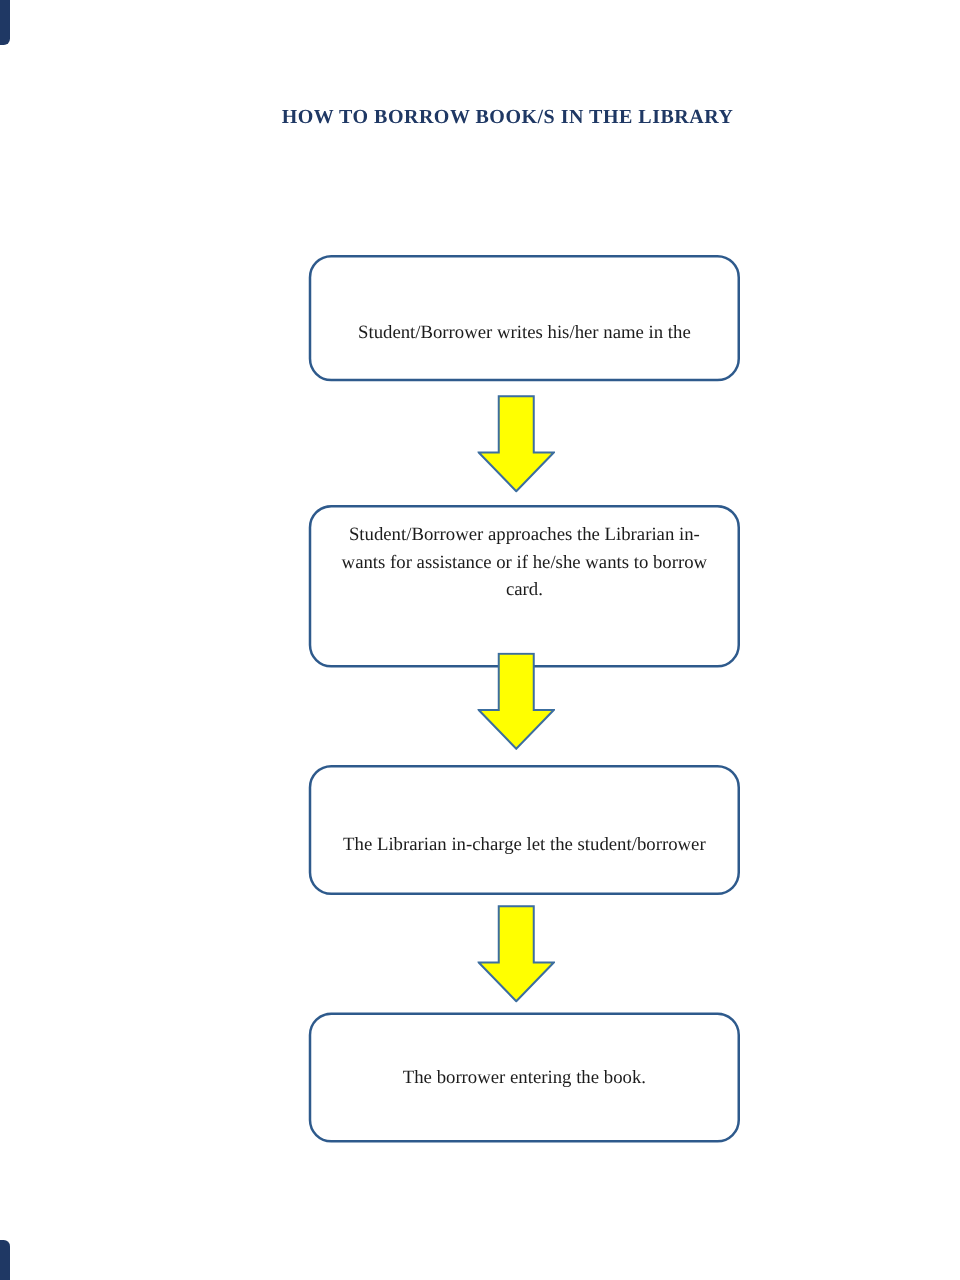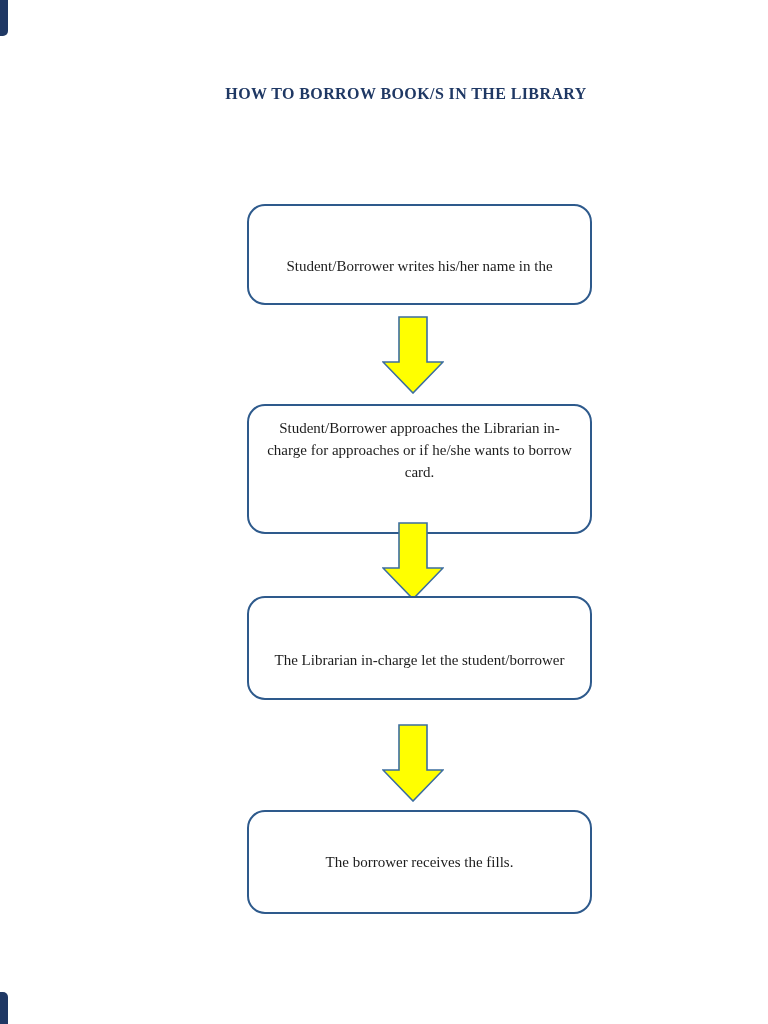--- a/index.html
+++ b/index.html
@@ -47,21 +47,21 @@
     border-radius:18px;
     background:#fff;
     color:var(--box-text);
     font-size:15px;
     text-align:center;
     display:flex;flex-direction:column;justify-content:center;
   }
   .box .line{width:100%;}
   .box1{top:204px;height:101px;line-height:28px;padding-top:22px;}
   .box2{top:404px;height:130px;line-height:22px;justify-content:flex-start;padding-top:11px;}
-  .box3{top:596px;height:104px;line-height:22px;padding-top:24px;}
+  .box3{top:612px;height:104px;line-height:22px;padding-top:24px;}
   .box4{top:810px;height:104px;line-height:22px;}
   .arrow{
     position:absolute;
     left:382px;width:62px;height:78px;
   }
   .arrow svg{display:block;width:62px;height:78px;}
   .arrow polygon{
     fill:var(--arrow-fill);
     stroke:var(--arrow-outline);
     stroke-width:1.6;
@@ -88,38 +88,38 @@
     </div>
 
     <div class="arrow a1">
       <svg viewBox="0 0 62 78" xmlns="http://www.w3.org/2000/svg">
         <polygon points="17,1 45,1 45,46 61,46 31,77 1,46 17,46"></polygon>
       </svg>
     </div>
 
     <div class="box box2">
       <div class="line">Student/Borrower approaches the Librarian in-</div>
-      <div class="line">charge for approaches or if he/she wants to borrow</div>
+      <div class="line">wants for assistance or if he/she wants to borrow</div>
       <div class="line">card.</div>
     </div>
 
     <div class="arrow a2">
       <svg viewBox="0 0 62 78" xmlns="http://www.w3.org/2000/svg">
         <polygon points="17,1 45,1 45,46 61,46 31,77 1,46 17,46"></polygon>
       </svg>
     </div>
 
     <div class="box box3">
       <div class="line">The Librarian in-charge let the student/borrower</div>
     </div>
 
     <div class="arrow a3">
       <svg viewBox="0 0 62 78" xmlns="http://www.w3.org/2000/svg">
         <polygon points="17,1 45,1 45,46 61,46 31,77 1,46 17,46"></polygon>
       </svg>
     </div>
 
     <div class="box box4">
-      <div class="line">The borrower receives the fills.</div>
+      <div class="line">The borrower entering the book.</div>
     </div>
 
   </div>
 </div>
 
 </body></html>

